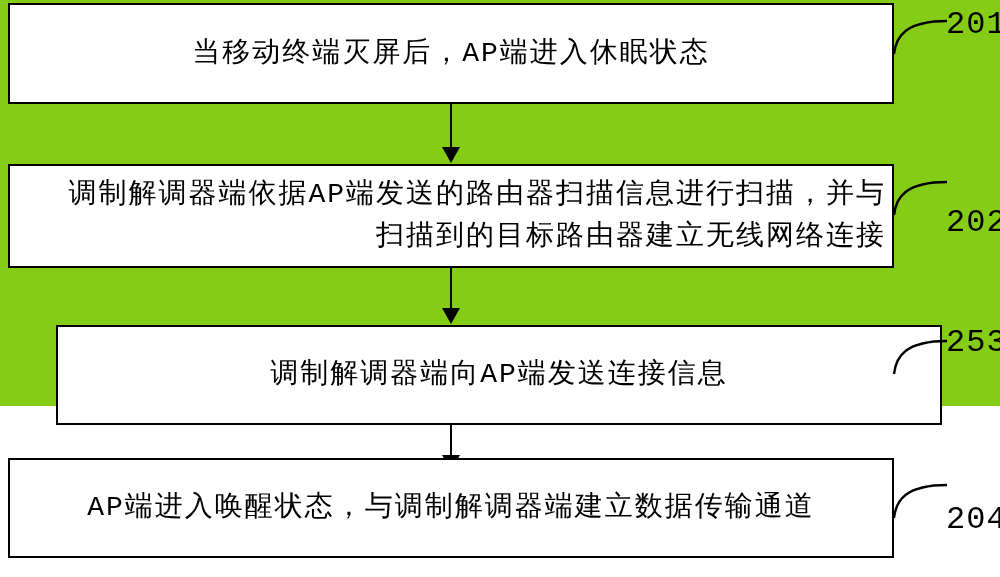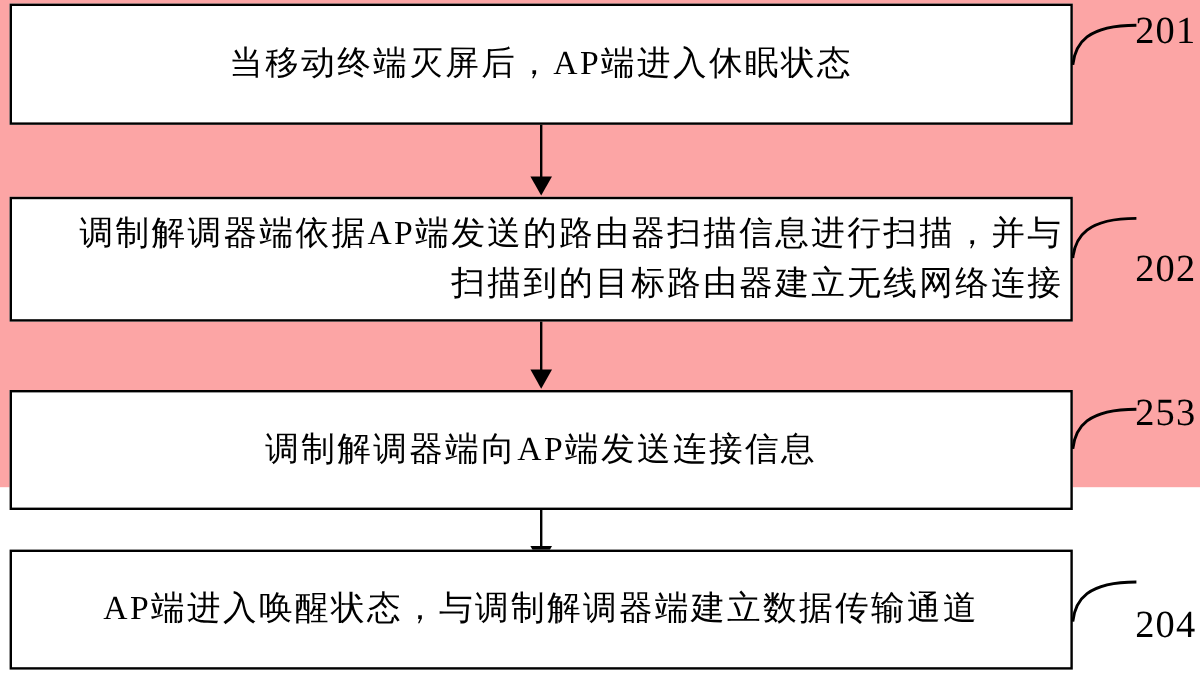--- a/index.html
+++ b/index.html
@@ -7,22 +7,22 @@
     padding: 0;
     background: #ffffff;
     width: 1000px;
     height: 577px;
     overflow: hidden;
   }
   .figure {
     position: relative;
     width: 1000px;
     height: 406px;
-    background: #fca5a5;
-    font-family: Liberation Serif, serif;
+    background: #84cc16;
+    font-family: Liberation Mono, monospace;
     color: #000000;
   }
   .step-box {
     position: absolute;
     left: 8px;
     width: 886px;
     box-sizing: border-box;
     border: 2px solid #000000;
     background: #ffffff;
     display: flex;
@@ -94,21 +94,21 @@
   <div class="step-box" style="top:164px; height:104px;text-align:right;">
     <div class="step-line">调制解调器端依据AP端发送的路由器扫描信息进行扫描，并与</div>
     <div class="step-line">扫描到的目标路由器建立无线网络连接</div>
   </div>
 
   <div class="flow-arrow" style="top:268px; height:56px;">
     <div class="arrow-shaft"></div>
     <div class="arrow-head"></div>
   </div>
 
-  <div class="step-box" style="top:325px; height:100px;">
+  <div class="step-box" style="top:325px; height:100px;margin-left:48px;">
     <div class="step-line">调制解调器端向AP端发送连接信息</div>
   </div>
 
   <div class="flow-arrow" style="top:425px; height:46px;">
     <div class="arrow-shaft"></div>
     <div class="arrow-head"></div>
   </div>
 
   <div class="step-box" style="top:458px; height:100px;">
     <div class="step-line">AP端进入唤醒状态，与调制解调器端建立数据传输通道</div>

